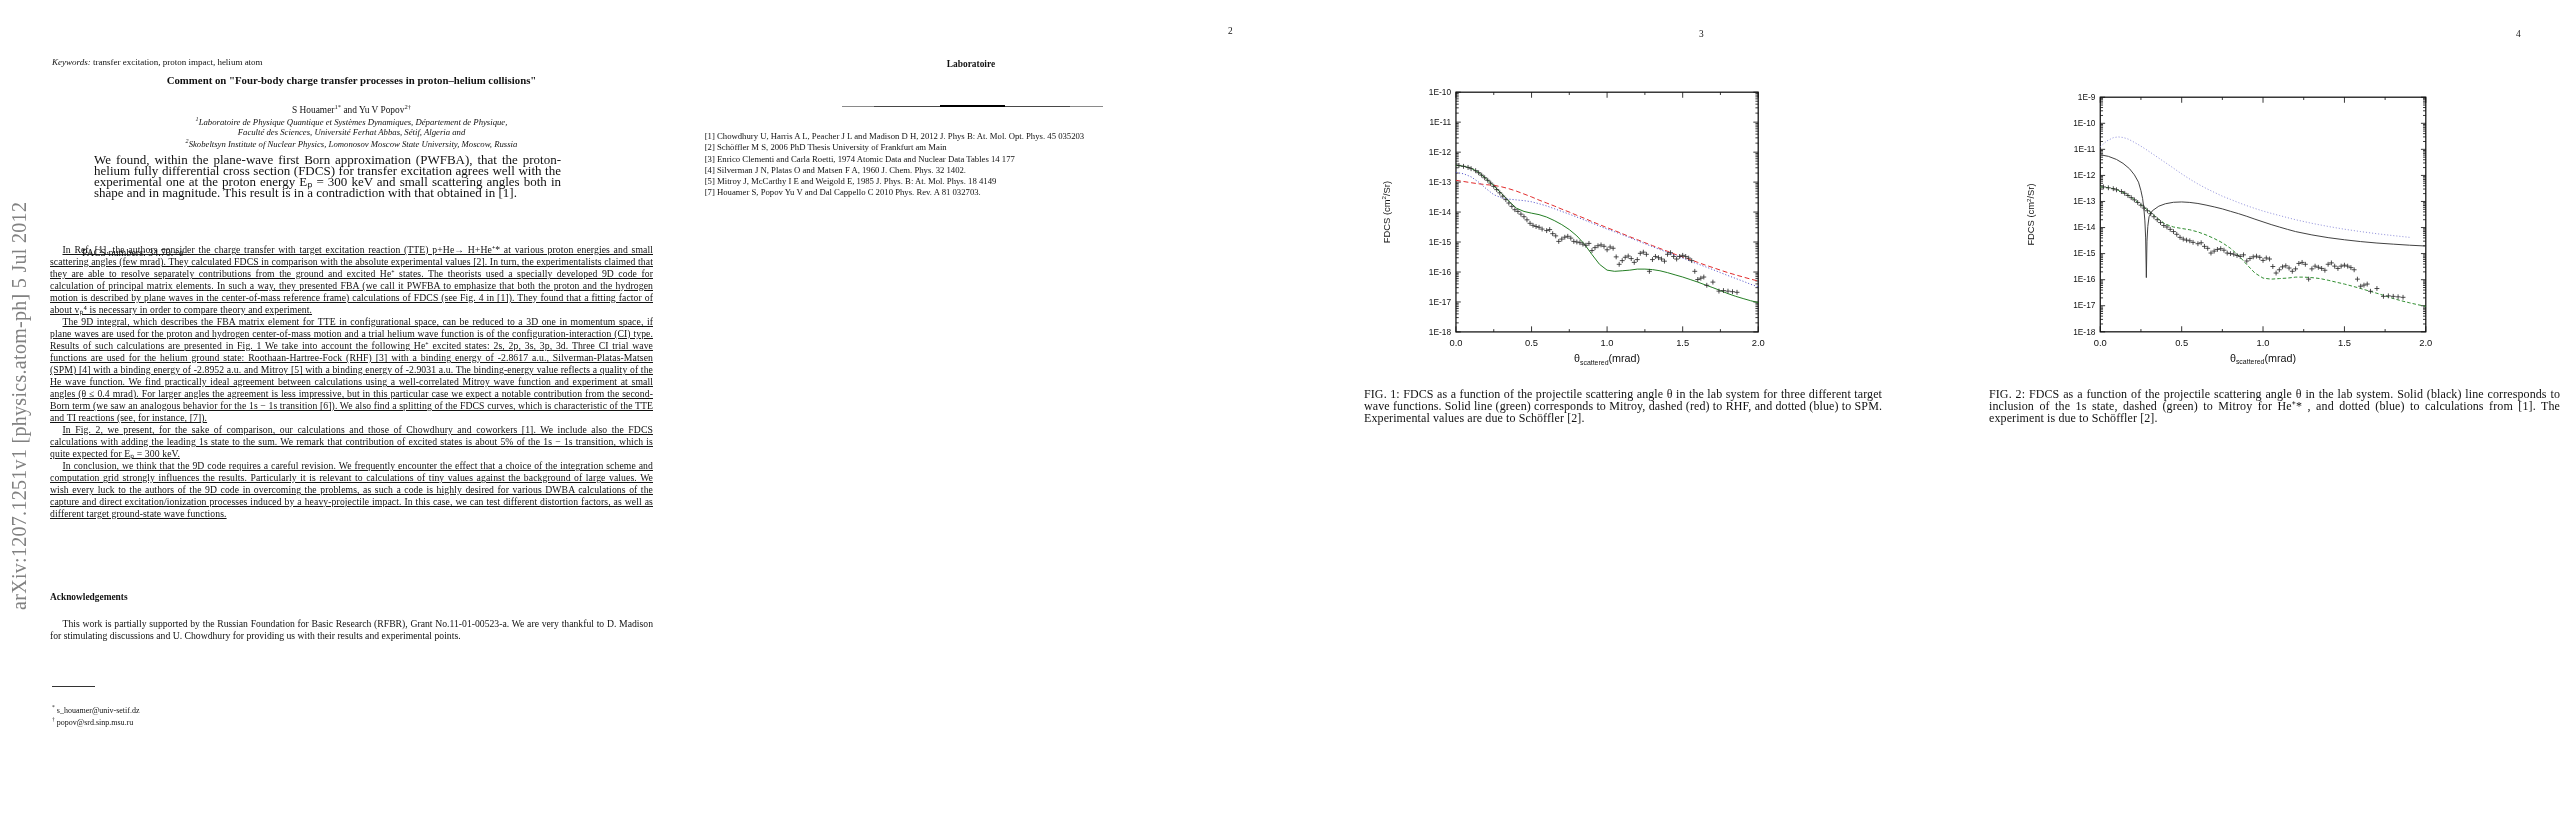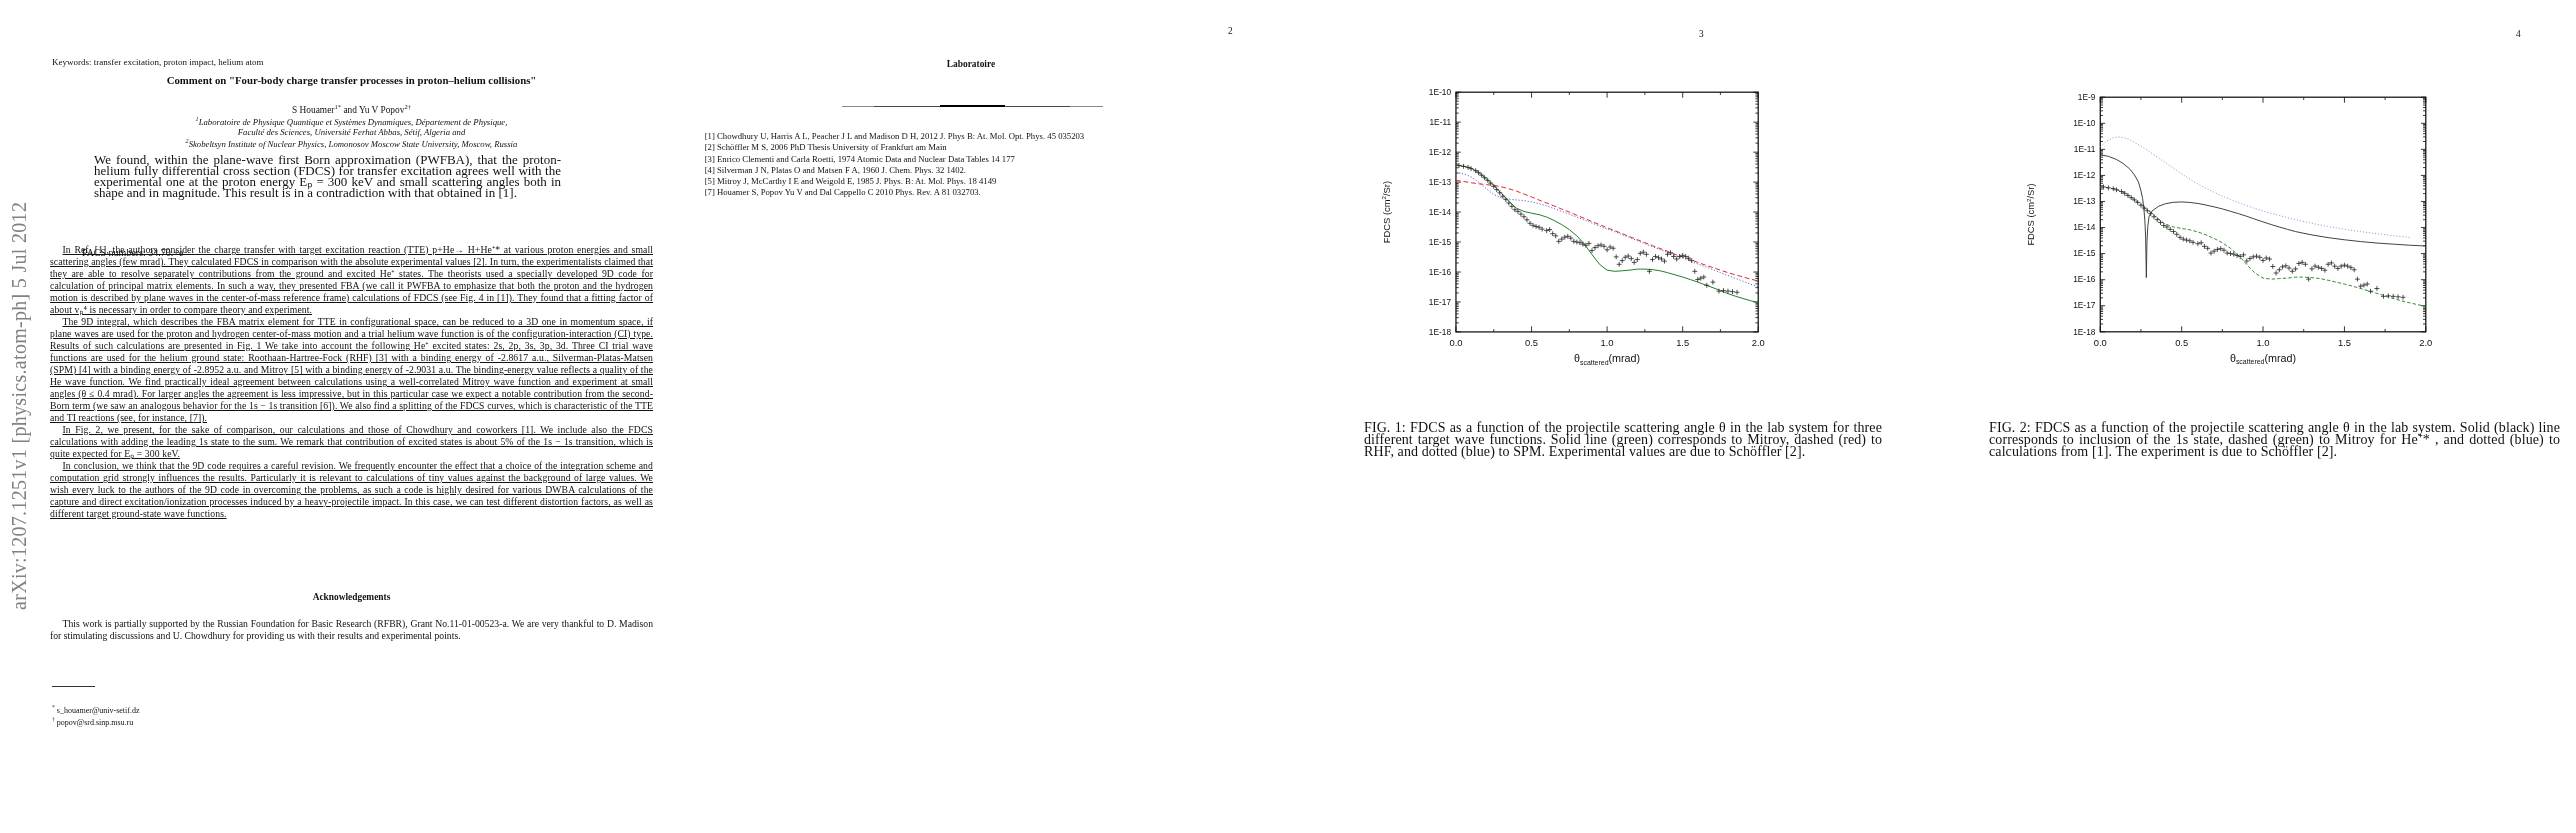--- a/index.html
+++ b/index.html
@@ -5,31 +5,31 @@
   html,body{margin:0;padding:0;}
   body{width:2576px;height:834px;background:#ffffff;overflow:hidden;
        font-family:"Liberation Serif",serif;color:#111;}
   .abs{position:absolute;}
   #canvas{position:absolute;left:0;top:0;width:2576px;height:834px;}
 
   
   #watermark{left:8.3px;top:610px;transform:rotate(-90deg);transform-origin:0 0;
     font-size:20px;color:#818181;letter-spacing:0.3px;white-space:nowrap;}
   #keywords{left:52px;top:57px;font-size:9px;}
-  #keywords .kw{}
+  #keywords .kw{font-style:italic;}
   #p1-title{left:50px;top:74px;width:603px;text-align:center;font-weight:bold;font-size:10.8px;}
   #p1-authors{left:50px;top:103px;width:603px;text-align:center;font-size:9.4px;}
   .affil{left:50px;width:603px;text-align:center;font-style:italic;font-size:8.7px;}
   #affil1{top:116px;} #affil2{top:127px;} #affil3{top:138px;}
   #abstract{left:94px;top:154px;width:467px;text-align:justify;font-size:13px;line-height:11px;}
   #pacs{left:82px;top:215px;font-size:10px;margin-top:32px;}
   #p1-body{left:50px;top:244px;width:603px;text-align:justify;
     font-size:9.7px;line-height:12px;letter-spacing:0.1px;}
   #p1-body p{margin:0;text-indent:12.5px;text-decoration:underline;}
-  #ack-head{left:50px;top:592px;width:603px;text-align:center;font-weight:bold;font-size:9.4px;}
+  #ack-head{left:50px;top:592px;width:603px;text-align:left;font-weight:bold;font-size:9.4px;}
   #ack-text{left:50px;top:618px;width:603px;text-align:justify;font-size:9.7px;line-height:12px;text-indent:12.5px;}
   #fn-rule{left:52px;top:686px;width:43px;border-top:1px solid #333;height:0;}
   .footnote{left:52px;font-size:8px;}
   #fn1{top:704px;} #fn2{top:716px;}
   sup{font-size:70%;}
 
   
   .pageno{font-size:9.4px;}
   #pn2{left:1228px;top:26.4px;} #pn3{left:1699px;top:28.5px;} #pn4{left:2516px;top:28.5px;}
   #refs-head{left:700px;top:59px;width:542px;text-align:center;font-weight:bold;font-size:9.4px;}
@@ -40,21 +40,21 @@
   #refs-rule .s3{width:65px;height:2.2px;background:#000;}
   #refs-rule .s4{width:65px;height:1.5px;background:#474747;}
   #refs-rule .s5{width:33px;height:0.8px;background:#8a8a8a;}
   #refs-list{left:700px;top:131px;width:556px;font-size:8.7px;line-height:11.3px;}
   #refs-list .ref{padding-left:20px;text-indent:-15.3px;}
 
   
   .figsvg{position:absolute;}
   #fig1-svg{left:1355px;top:38px;}
   #fig2-svg{left:2001px;top:38px;}
-  .caption{position:absolute;font-size:14px;line-height:11.8px;text-align:justify;letter-spacing:0.1px;margin-top:33px;}
+  .caption{position:absolute;font-size:12px;line-height:11.8px;text-align:justify;letter-spacing:0.1px;}
   #fig1-caption{left:1364px;top:389px;width:518px;}
   #fig2-caption{left:1989px;top:389px;width:571px;}
 </style>
 </head>
 <body>
 
 <div id="canvas">
 
   <div id="watermark" class="abs">arXiv:1207.1251v1  [physics.atom-ph]  5 Jul 2012</div>
 

